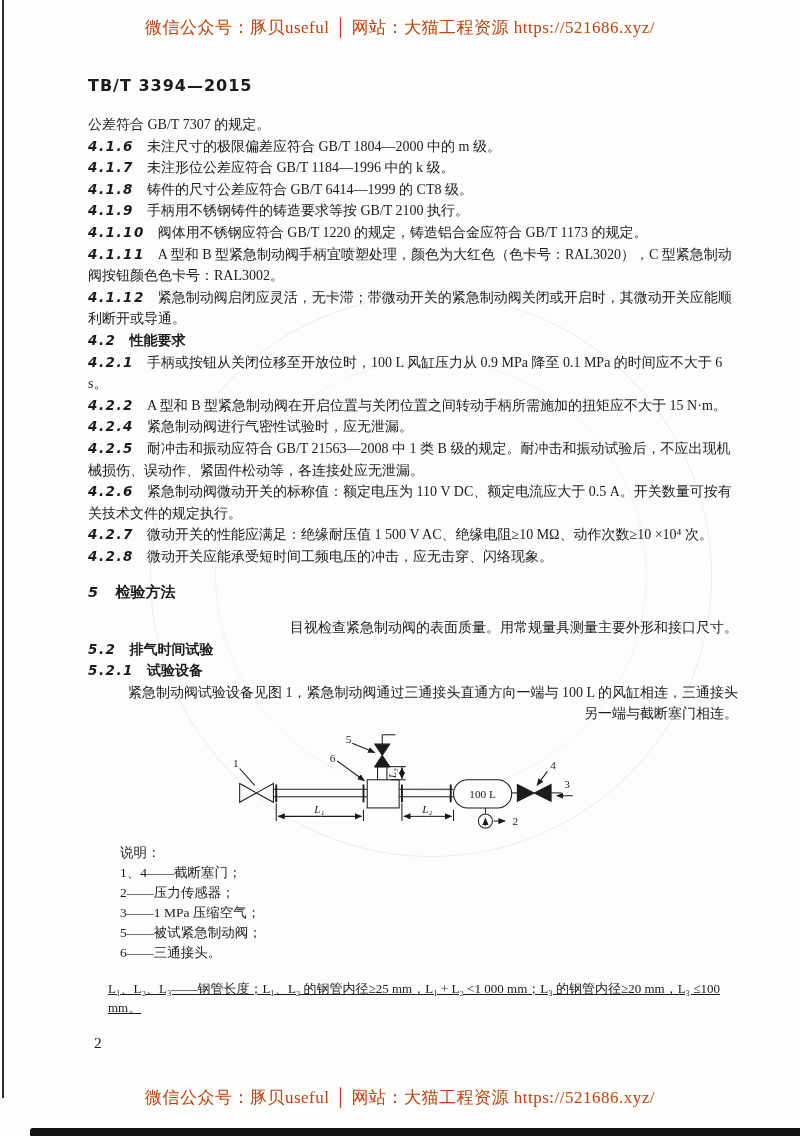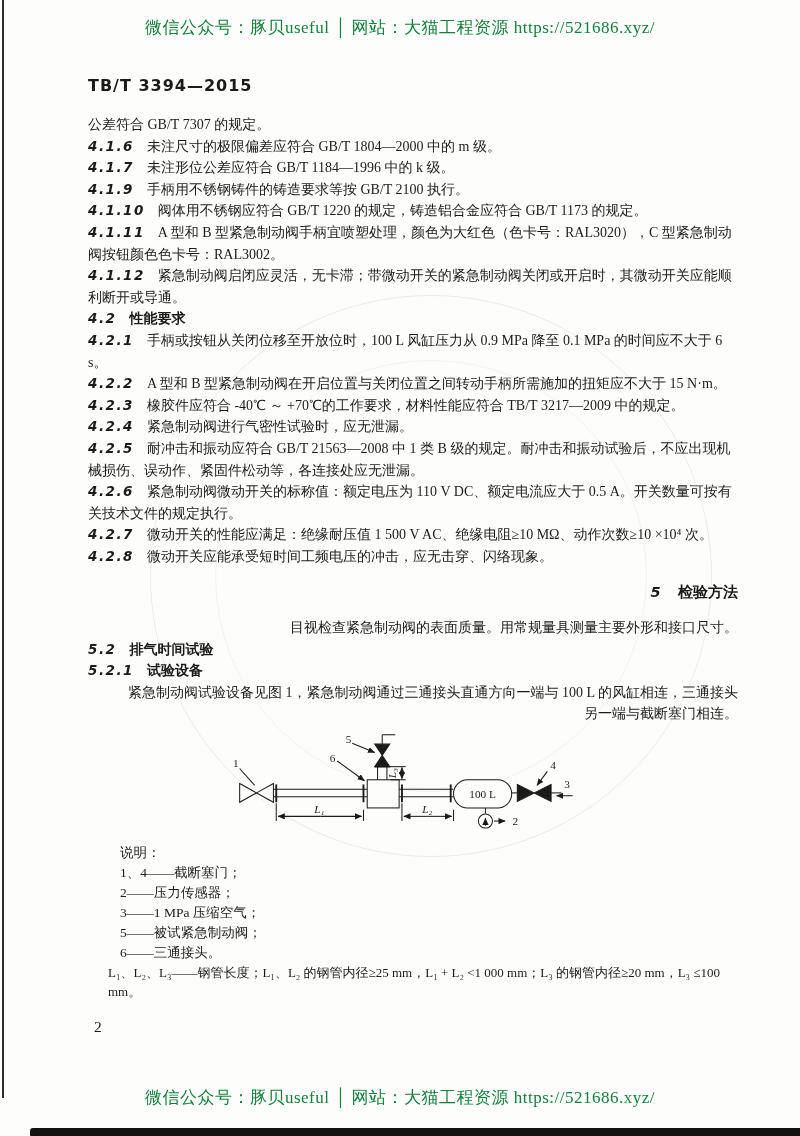--- a/index.html
+++ b/index.html
@@ -10,46 +10,46 @@
   }
   
   .edge-line { position:absolute; left:2px; top:0; width:2px; height:1098px; background:#2e2e2e; z-index:3; }
   .bottom-bar { position:absolute; left:30px; right:0; bottom:0; height:8px; background:#121212; border-radius:3px 0 0 1px; z-index:3; }
   .stamp-circle { position:absolute; border:1px solid rgba(60,60,60,0.09); border-radius:50%; z-index:0; }
   .c1 { left:150px; top:295px; width:560px; height:560px; }
   .c2 { left:215px; top:360px; width:430px; height:430px; border-color:rgba(60,60,60,0.06); }
 
   .wm {
     position:absolute; left:0; width:100%; text-align:center;
-    color:#15803d; font-size:17px; letter-spacing:0.5px; z-index:2;
+    color:#c2410c; font-size:17px; letter-spacing:0.5px; z-index:2;
   }
   .wm-top { top:16px; }
   .wm-bottom { top:1086px; }
 
   .content { position:absolute; left:88px; top:76px; width:650px; z-index:2; }
   .doc-num {
     font-family:"DejaVu Sans", sans-serif; font-weight:bold; font-size:16px;
     letter-spacing:1px; margin-bottom:19px;
   }
   p { margin:0; font-size:14px; line-height:21.6px; }
   .num {
     font-family:"DejaVu Sans", sans-serif; font-weight:bold; font-size:13.5px;
     letter-spacing:1.5px; margin-right:13px; white-space:nowrap;font-style:italic;
   }
   .hd { font-family:"DejaVu Sans", sans-serif; font-weight:bold; }
-  .sec5 { margin:15px 0 13px 0; font-size:15px;text-align:right; }
+  .sec5 { margin:15px 0 13px 0; font-size:15px; }
   .sec5 .num { font-size:14.5px; margin-right:16px; }
   .indent { text-indent:2em;text-align:right; }
 
   .figure-row { margin:6px 0 2px 138px; }
   .figure-row svg { display:block; }
 
   .legend { margin-left:32px; margin-top:6px; font-size:13.5px; }
   .legend p { font-size:13.5px; line-height:20px; }
-  .note { margin-left:20px; margin-top:0; font-size:13px; line-height:19px; }
+  .note { margin-left:20px; margin-top:16px; font-size:13px; line-height:19px;text-decoration:underline; }
   .caption {
     text-align:center; font-family:"DejaVu Sans", sans-serif;
     font-weight:bold; font-size:14px; margin-top:9px;
   }
   .pagenum { margin-top:15px; margin-left:6px; font-size:15.5px; }
 
   svg text { font-family:"Liberation Serif", serif; fill:#1b1b1b; }
   svg .lbl { font-size:12px; }
   svg .ital { font-style:italic; }
 </style>
@@ -63,30 +63,30 @@
 
   <div class="wm wm-top">微信公众号：豚贝useful │ 网站：大猫工程资源 https://521686.xyz/</div>
 
   <div class="content">
     <div class="doc-num">TB/T 3394—2015</div>
 
     <p><span>公差符合 GB/T 7307 的规定。</span></p>
 
     <p><span class="num">4.1.6</span><span>未注尺寸的极限偏差应符合 GB/T 1804—2000 中的 m 级。</span></p>
     <p><span class="num">4.1.7</span><span>未注形位公差应符合 GB/T 1184—1996 中的 k 级。</span></p>
+    <p><span class="num">4.1.8</span><span>铸件的尺寸公差应符合 GB/T 6414—1999 的 CT8 级。</span></p>
     <p><span class="num">4.1.9</span><span>手柄用不锈钢铸件的铸造要求等按 GB/T 2100 执行。</span></p>
     <p><span class="num">4.1.10</span><span>阀体用不锈钢应符合 GB/T 1220 的规定，铸造铝合金应符合 GB/T 1173 的规定。</span></p>
     <p><span class="num">4.1.11</span><span>A 型和 B 型紧急制动阀手柄宜喷塑处理，颜色为大红色（色卡号：RAL3020），C 型紧急制动阀按钮颜色色卡号：RAL3002。</span></p>
     <p><span class="num">4.1.12</span><span>紧急制动阀启闭应灵活，无卡滞；带微动开关的紧急制动阀关闭或开启时，其微动开关应能顺利断开或导通。</span></p>
 
     <p class="hd"><span class="num">4.2</span><span>性能要求</span></p>
 
     <p><span class="num">4.2.1</span><span>手柄或按钮从关闭位移至开放位时，100 L 风缸压力从 0.9 MPa 降至 0.1 MPa 的时间应不大于 6 s。</span></p>
     <p><span class="num">4.2.2</span><span>A 型和 B 型紧急制动阀在开启位置与关闭位置之间转动手柄所需施加的扭矩应不大于 15 N·m。</span></p>
-    <p><span class="num">4.2.3</span><span>橡胶件应符合 -40℃ ～ +70℃的工作要求，材料性能应符合 TB/T 3217—2009 中的规定。</span></p>
     <p><span class="num">4.2.4</span><span>紧急制动阀进行气密性试验时，应无泄漏。</span></p>
     <p><span class="num">4.2.5</span><span>耐冲击和振动应符合 GB/T 21563—2008 中 1 类 B 级的规定。耐冲击和振动试验后，不应出现机械损伤、误动作、紧固件松动等，各连接处应无泄漏。</span></p>
     <p><span class="num">4.2.6</span><span>紧急制动阀微动开关的标称值：额定电压为 110 V DC、额定电流应大于 0.5 A。开关数量可按有关技术文件的规定执行。</span></p>
     <p><span class="num">4.2.7</span><span>微动开关的性能应满足：绝缘耐压值 1 500 V AC、绝缘电阻≥10 MΩ、动作次数≥10 ×10⁴ 次。</span></p>
     <p><span class="num">4.2.8</span><span>微动开关应能承受短时间工频电压的冲击，应无击穿、闪络现象。</span></p>
 
     <p class="hd sec5"><span class="num">5</span><span>检验方法</span></p>
 
     <p class="indent"><span>目视检查紧急制动阀的表面质量。用常规量具测量主要外形和接口尺寸。</span></p>
     <p class="hd"><span class="num">5.2</span><span>排气时间试验</span></p>

